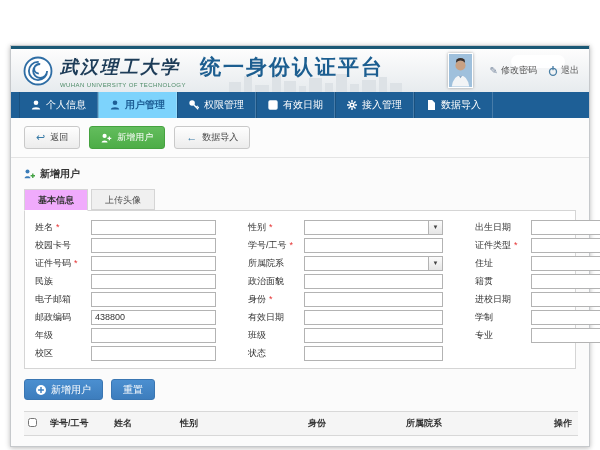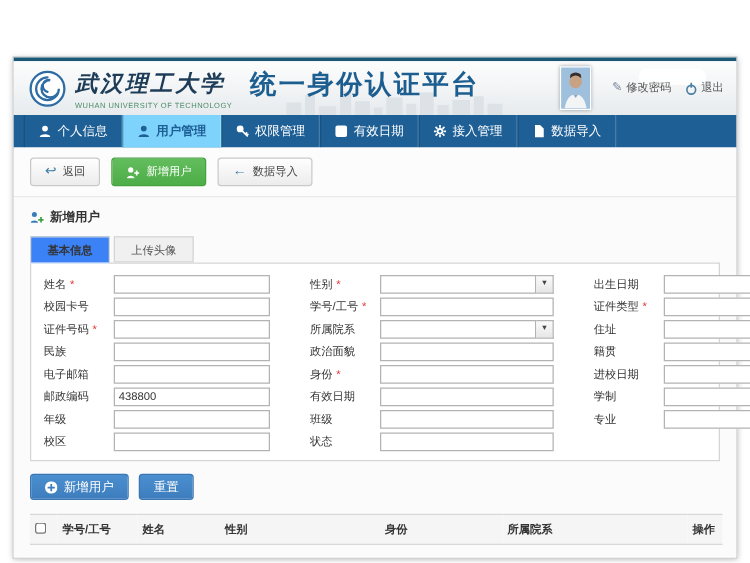--- a/index.html
+++ b/index.html
@@ -51,21 +51,21 @@
   .pp-icon { width:11px; height:10px; }
 
   
   .content { background:#fbfbfb; padding-bottom:10px; }
   .section-title { display:flex; align-items:center; gap:5px; padding:9px 13px 8px;
                    font-size:10px; font-weight:bold; color:#333; }
   .st-icon { width:11px; height:10px; }
   .tabs { display:flex; padding:0 13px; position:relative; z-index:2; }
   .tab { height:21px; line-height:20px; padding:0 13px; font-size:9px; color:#555;
          background:#f0f0f0; border:1px solid #d5d5d5; margin-right:3px; cursor:pointer; }
-  .tab.active { background:#3b82f6; font-weight:bold; color:#333; border-bottom:1px solid #fff;
+  .tab.active { background:#f0abfc; font-weight:bold; color:#333; border-bottom:1px solid #fff;
                 margin-bottom:-1px; height:22px; }
   .form-panel { margin:0 13px; background:#fff; border:1px solid #d5d5d5; padding:9px 10px 8px; }
   .form-grid { display:grid; grid-template-columns:1fr 1fr 1fr; column-gap:32px; row-gap:4px; }
   .field { display:flex; align-items:center; height:14px; }
   .flabel { width:56px; flex:none; font-size:9px; color:#333; display:flex; align-items:center; }
   .req { color:#e53333; margin-left:3px; font-size:9px; }
   .ctrl { flex:1; display:flex; align-items:stretch; min-width:0; }
   .ctrl input { flex:1; min-width:0; height:15px; border:1px solid #b3b3b3; background:#fff;
                 font-size:9px; padding:0 3px; color:#333; font-family:inherit; }
   .sfx { width:14px; height:15px; flex:none; border:1px solid #b3b3b3; border-left:none;

